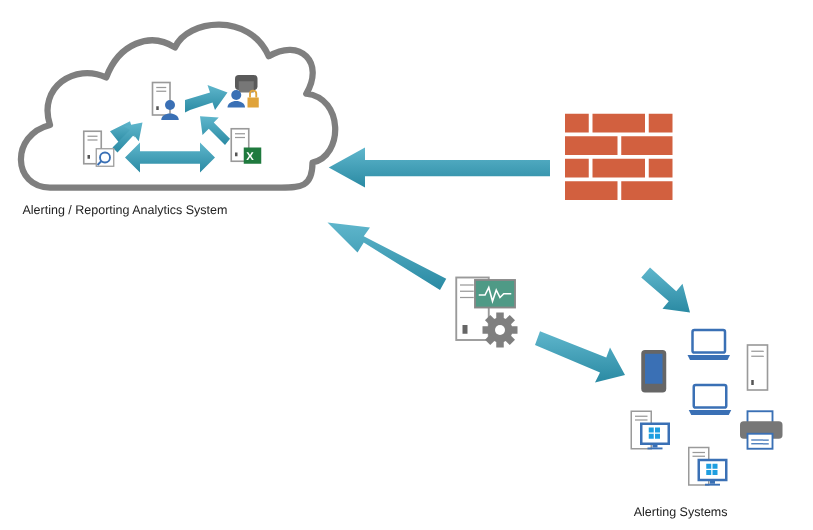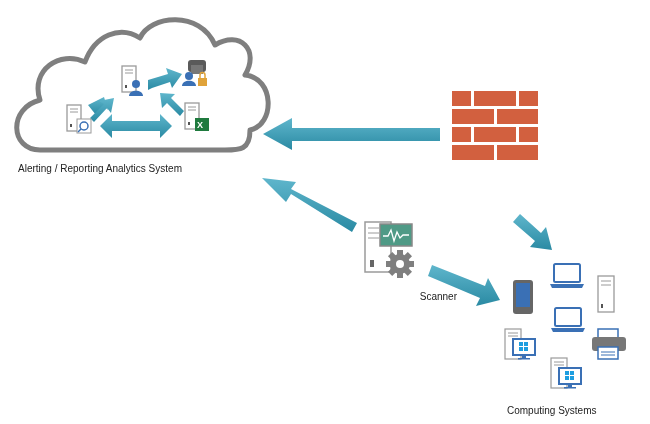--- a/index.html
+++ b/index.html
@@ -155,15 +155,14 @@
   </g>
   <g transform="translate(551,358)">
       <use href="#winpc"></use>
     </g>
 </svg>
 
 <div class="lbl" style="left:18px; top:160px;">Alerting / Reporting  Analytics System</div>
 <div class="lbl" style="left:425px; top:175px; width:130px;">
 </div>
 <div class="lbl" style="left:325px; top:288px; width:132px;">
-  <div>Scanner</div>
 </div>
-<div class="lbl" style="left:507px; top:402px;">Computing Systems</div>
+<div class="lbl" style="left:507px; top:402px;">Alerting Systems</div>
 
 </body></html>

